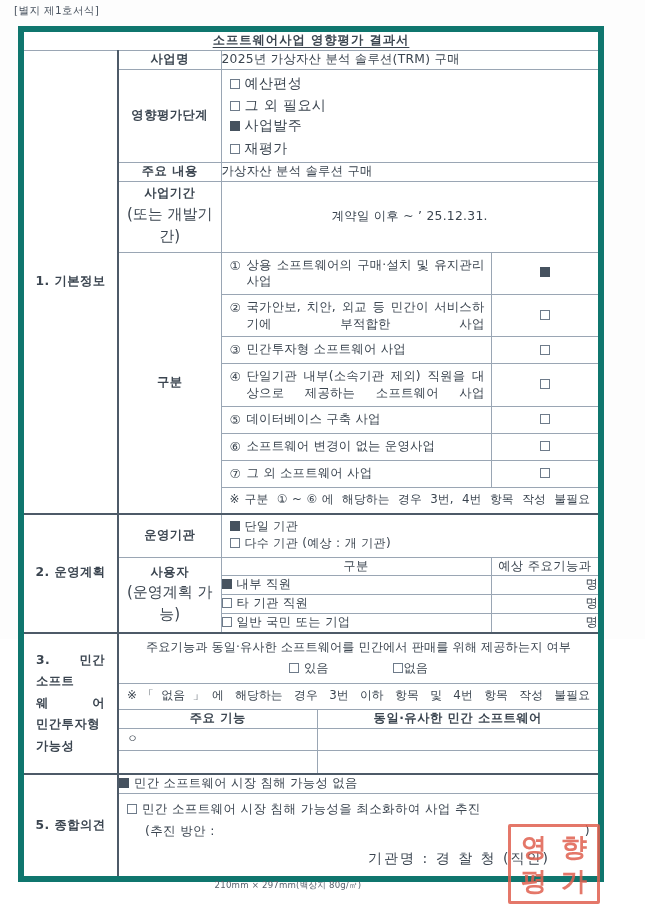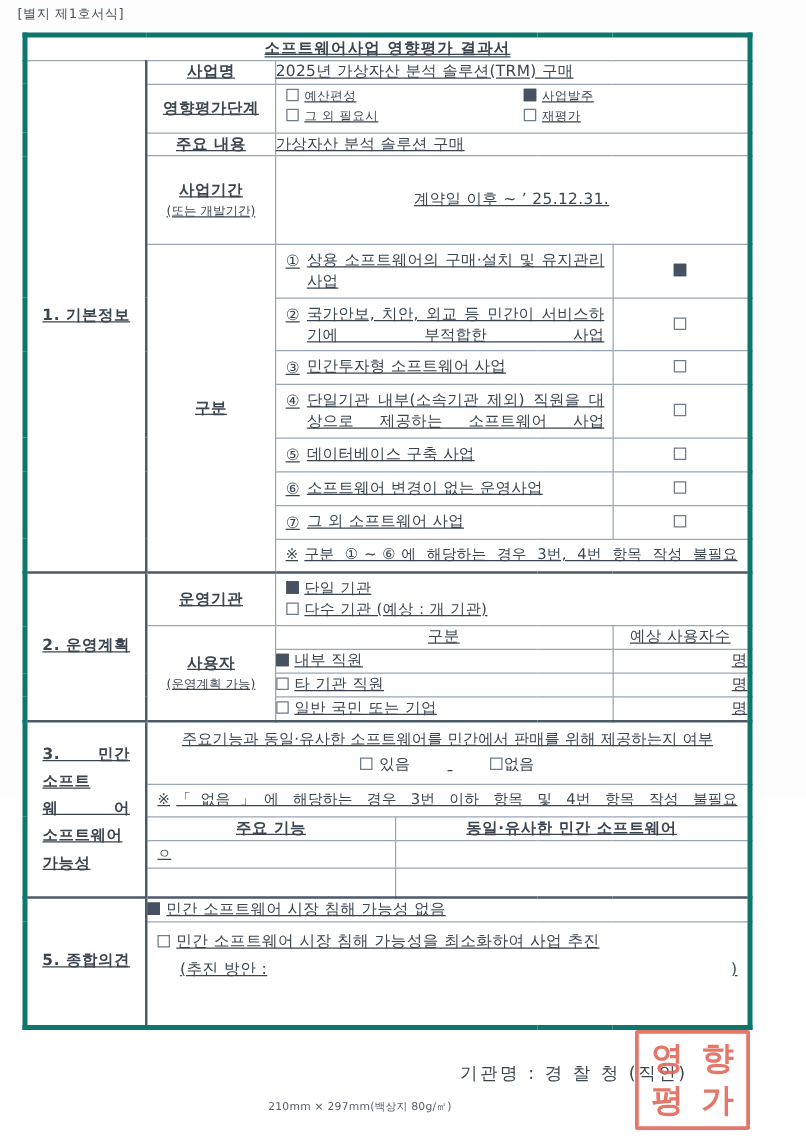--- a/index.html
+++ b/index.html
@@ -34,21 +34,21 @@
   }
   .doc td{
     border:1px solid #9aa6b4;
     padding:0;
     vertical-align:middle;
     font-size:12.3px;
     line-height:1.45;
     color:#3b4550;
   }
   
-  .doc{border:4px solid #0f766e;text-decoration:underline;}
+  .doc{border:6px solid #0f766e;}
   .sec-top > td{border-top:2px solid #4d5a68;}
   .col-a{border-right:2px solid #4d5a68 !important;}
   .center{text-align:center;}
   .right{text-align:right;}
   .left{text-align:left;}
 
   .title-cell{
     text-align:center;
     font-size:21px;
     font-weight:bold;
@@ -77,21 +77,21 @@
   .rowlabel{
     text-align:center;
     font-weight:bold;
     font-size:13px;
     color:#333d49;
     letter-spacing:.5px;
   }
   .rowlabel .sub{
     display:block;
     font-weight:normal;
-    font-size:10px;
+    font-size:15px;
     letter-spacing:0;
     margin-top:1px;
   }
 
   .val{font-size:12.6px;padding:4px 8px;letter-spacing:.3px;}
 
   
   .cb{
     display:inline-block;
     width:10px;height:10px;
@@ -100,22 +100,23 @@
     vertical-align:-1px;
     box-sizing:border-box;
     background:#fff;
   }
   .cb.on{background:#46525f;border-color:#46525f;}
   .cb-only{margin-right:0;}
 
   .stage-grid{
     display:flex;
     padding:3px 8px 4px;
-    font-size:10px;
+    font-size:14px;
     letter-spacing:.4px;
+    flex-direction:column;
   }
   .stage-col{display:flex;flex-direction:column;gap:2px;}
   .stage-col.c1{width:190px;}
 
   .item{
     display:flex;
     align-items:flex-start;
     padding:4px 6px 4px 8px;
     font-size:12.4px;
     letter-spacing:.2px;
@@ -395,21 +396,21 @@
         </div>
       </td>
     </tr>
 
     <tr>
       <td rowspan="4" class="rowlabel">
         <span>사용자</span>
         <span class="sub">(운영계획 가능)</span>
       </td>
       <td colspan="3" class="subhead">구분</td>
-      <td class="subhead">예상 사용자수</td>
+      <td class="subhead">예상 주요기능과</td>
     </tr>
 
     <tr>
       <td colspan="3" class="opt-line">
         <span class="cb on"></span><span>내부 직원</span>
       </td>
       <td class="val right">
         <span></span><span>명</span>
       </td>
     </tr>
@@ -430,21 +431,21 @@
       <td class="val right">
         <span></span><span>명</span>
       </td>
     </tr>
 
     <tr class="sec-top">
       <td rowspan="4" class="col-a sec-label spread">
         <div>3.    민간</div>
         <div>소프트</div>
         <div>웨   어</div>
-        <div>소프트웨어</div>
+        <div>민간투자형</div>
         <div>가능성</div>
       </td>
       <td colspan="5">
         <div class="q3head">
           <span>주요기능과 동일·유사한 소프트웨어를 민간에서 판매를 위해 제공하는지 여부</span>
           <div class="q3opts">
             <span class="opt">
               <span class="cb"></span><span>있음</span>
             </span>
             <span class="opt">

